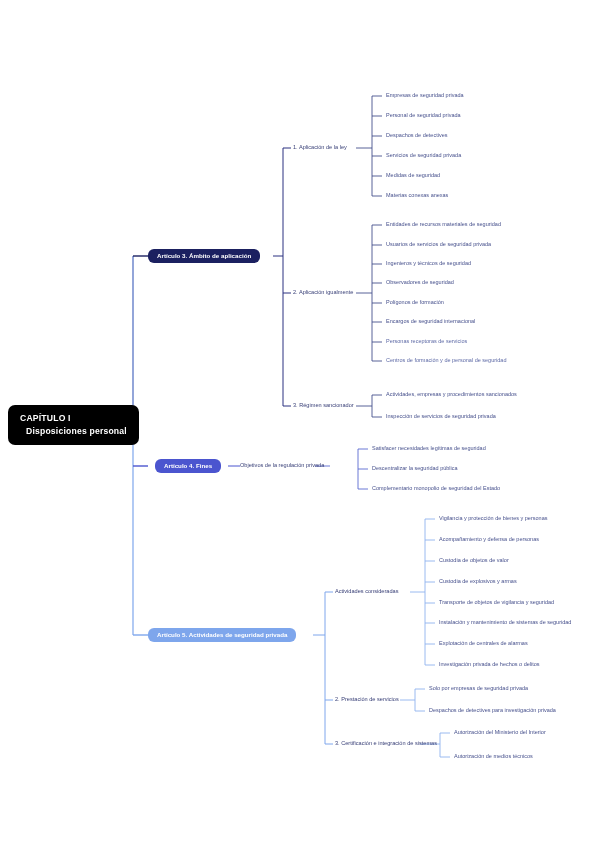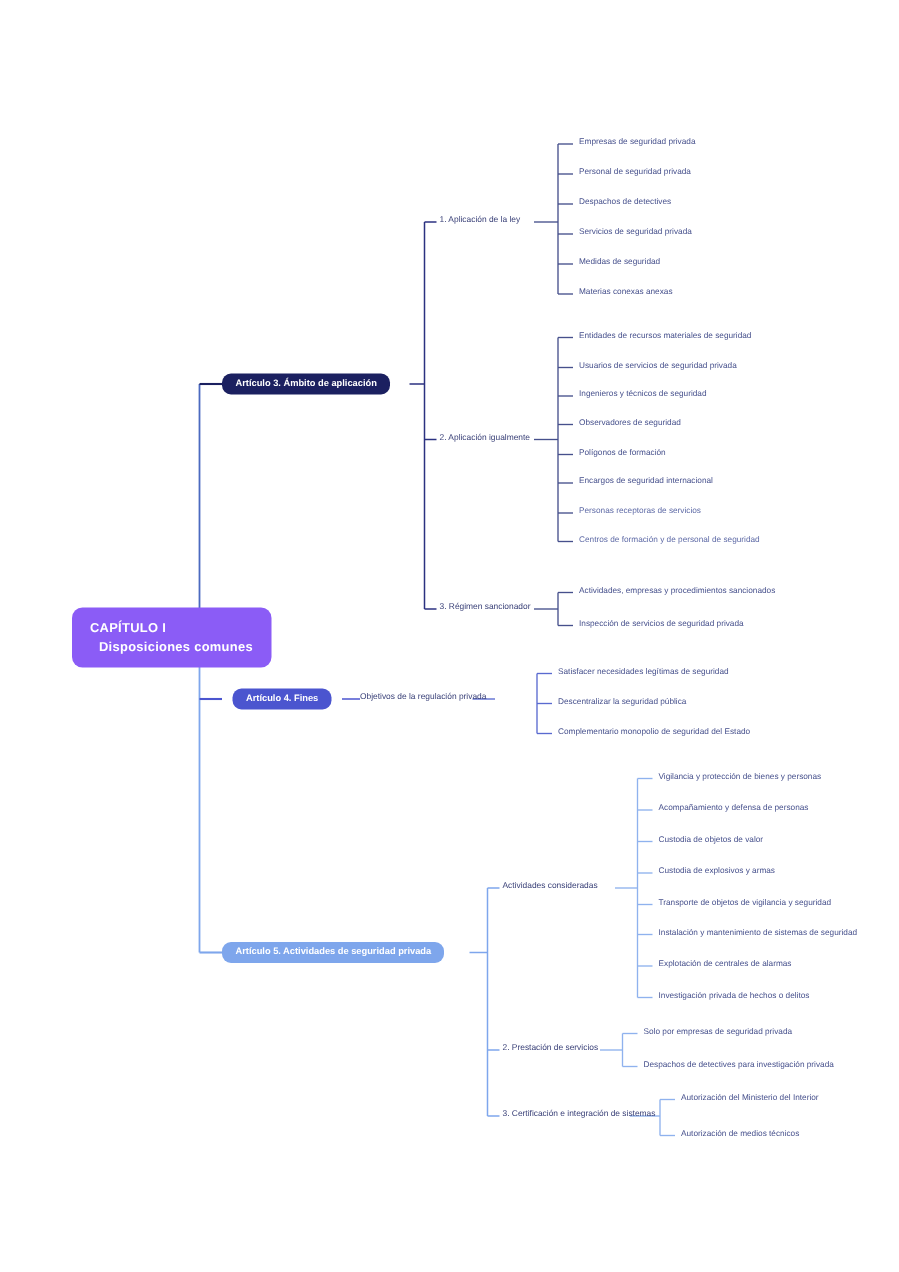--- a/index.html
+++ b/index.html
@@ -34,27 +34,26 @@
 
   .node {
     position: absolute;
     box-sizing: border-box;
     white-space: nowrap;
     line-height: 1.25;
   }
 
   
   .root {
-    background: #8b5cf6;
+    background: #000000;
     color: #ffffff;
     border-radius: 7px;
     padding: 8px 12px 9px 12px;
     font-size: 8.5px;
     letter-spacing: 0.2px;
-    margin-left: 40px;
   }
   .root .root-line1 {
     display: block;
     font-weight: 700;
     font-size: 8.6px;
   }
   .root .root-line2 {
     display: block;
     font-weight: 700;
     font-size: 8.6px;
@@ -164,21 +163,21 @@
     <path d="M415 711 H425" stroke="#8fb2ee" stroke-width="0.9" fill="none"></path>
 
     <path d="M420 744 H440" stroke="#8fb2ee" stroke-width="0.9" fill="none"></path>
     <path d="M440 733 V757" stroke="#8fb2ee" stroke-width="0.9" fill="none"></path>
     <path d="M440 733 H450" stroke="#8fb2ee" stroke-width="0.9" fill="none"></path>
     <path d="M440 757 H450" stroke="#8fb2ee" stroke-width="0.9" fill="none"></path>
   </svg>
 
   <div class="node root" style="left:8px; top:405px;">
     <span class="root-line1">CAPÍTULO I</span>
-    <span class="root-line2">Disposiciones comunes</span>
+    <span class="root-line2">Disposiciones personal</span>
   </div>
 
   <div class="node pill dark" style="left:148px; top:249px;">
     <span>Artículo 3. Ámbito de aplicación</span>
   </div>
 
   <div class="node t2" style="left:293px; top:144px;">
     <span>1. Aplicación de la ley</span>
   </div>
   <div class="node t3" style="left:386px; top:92px;">

